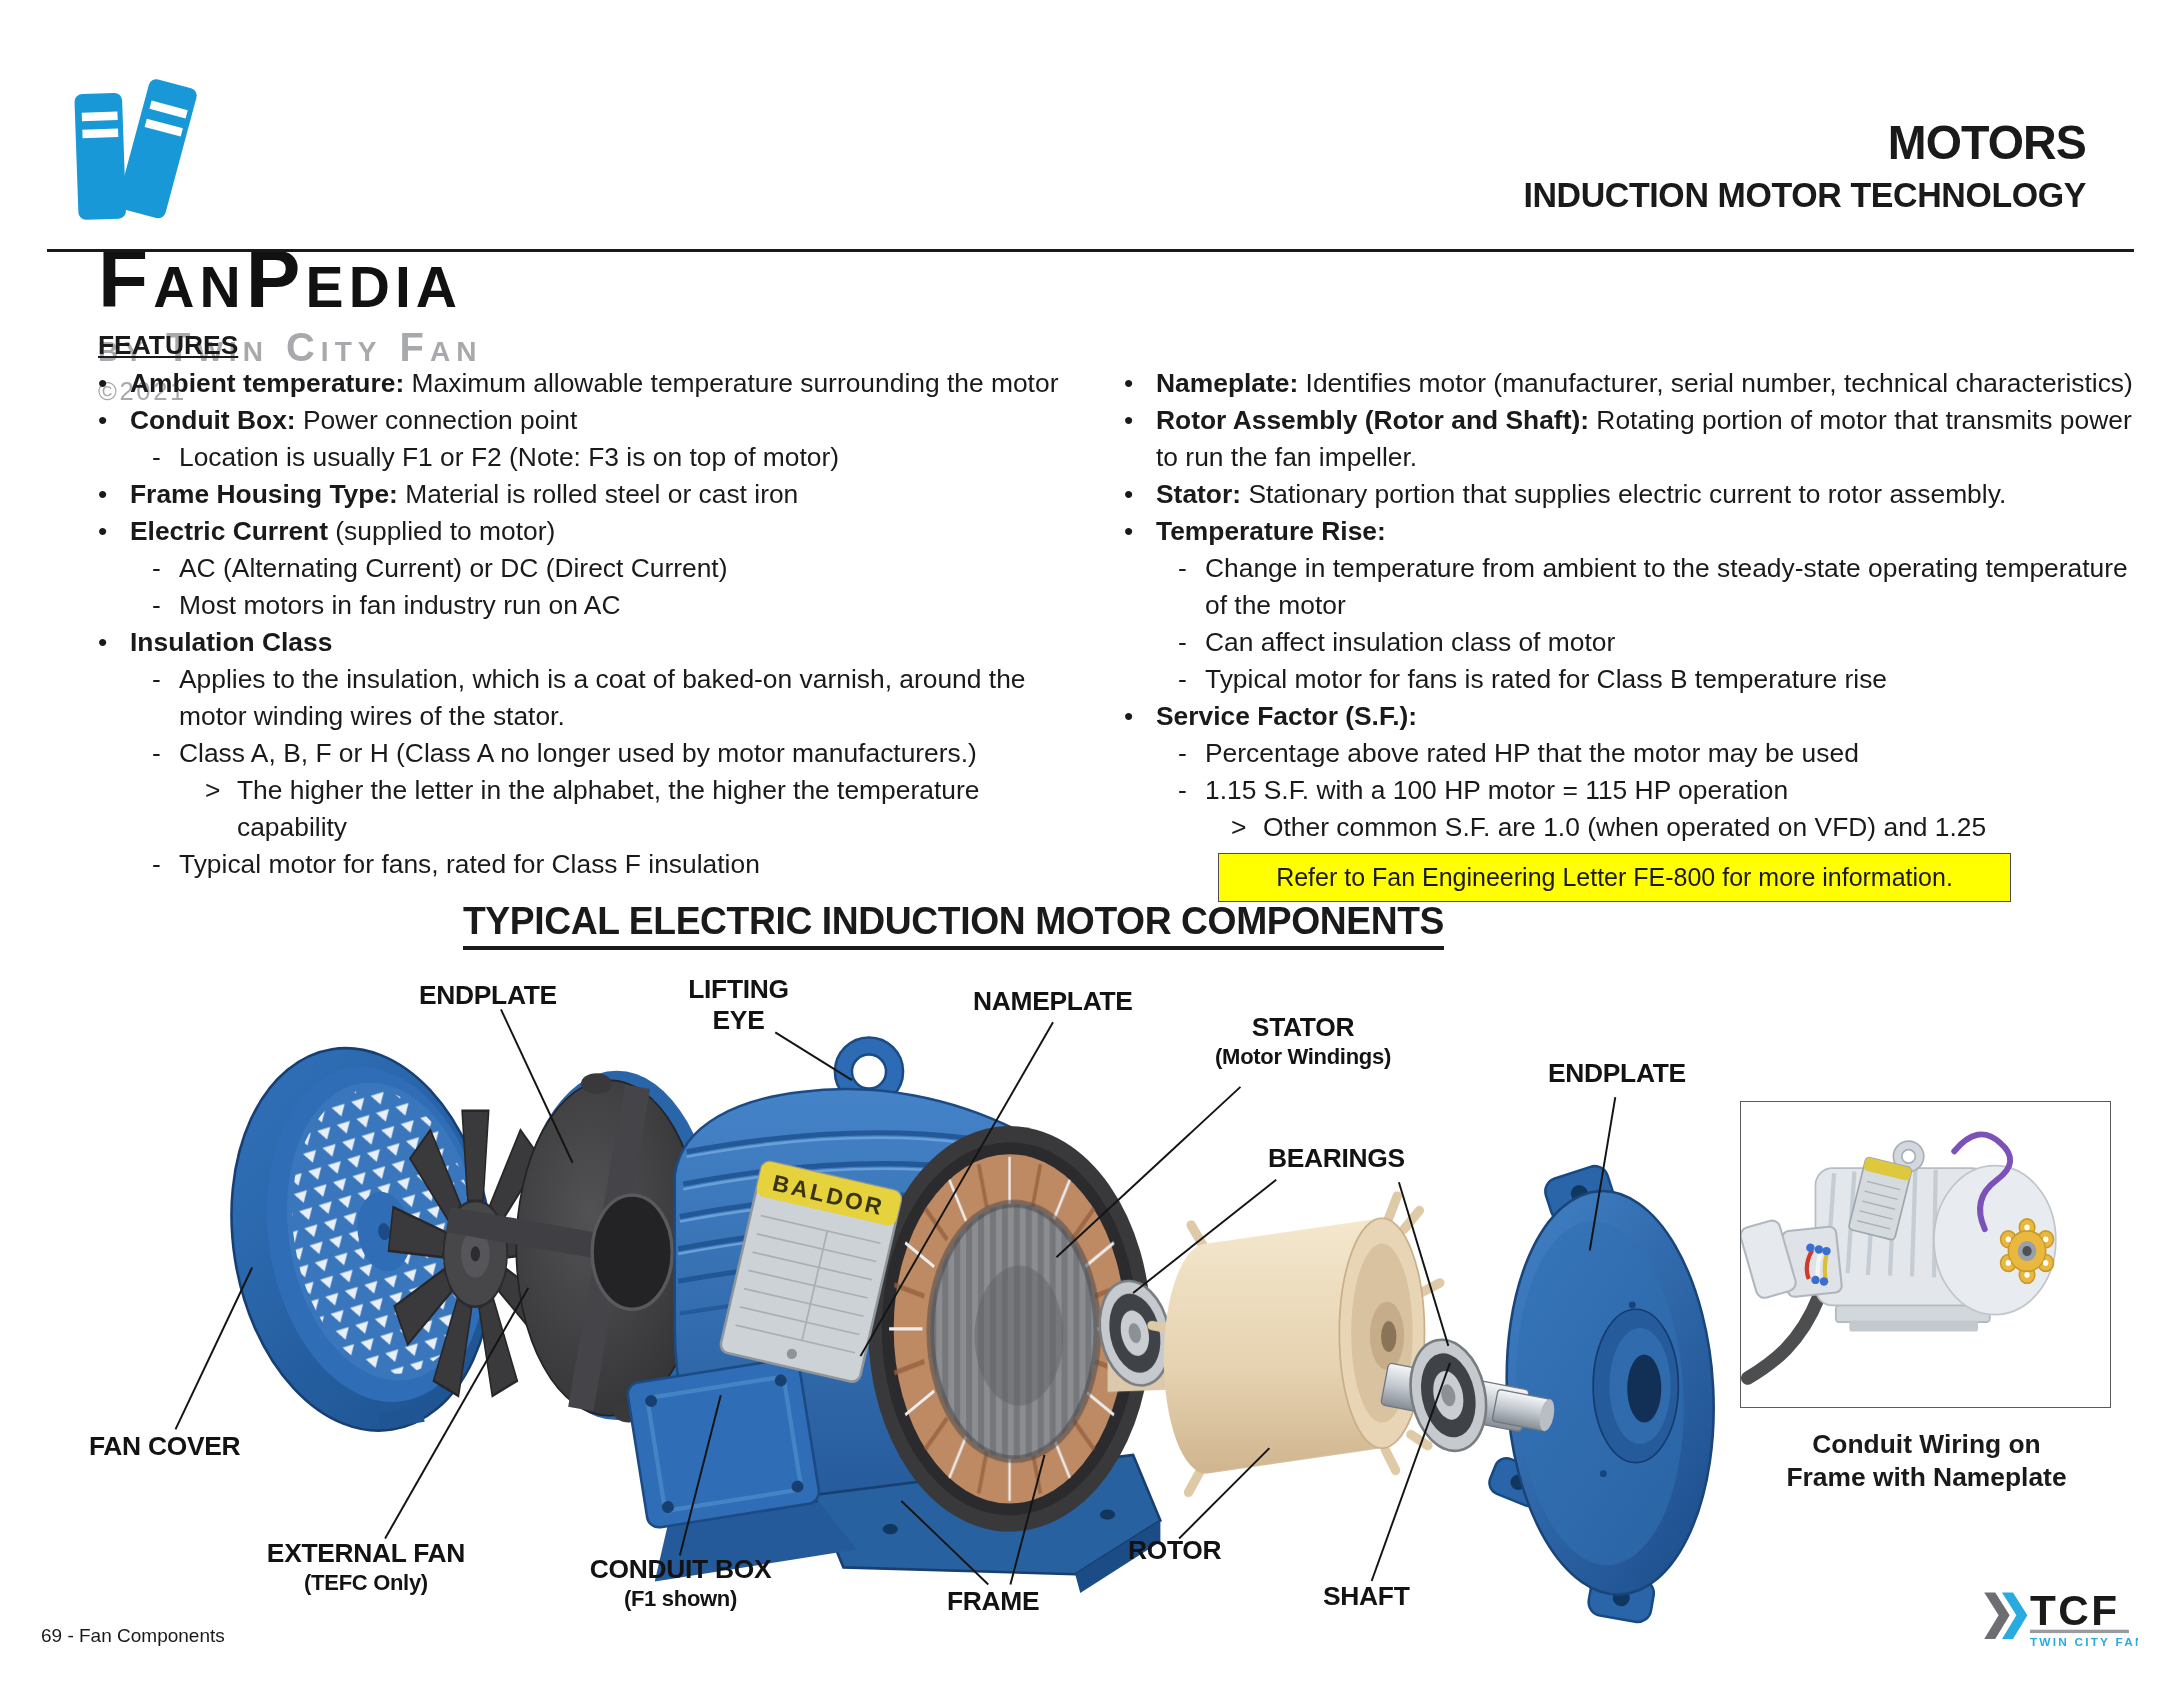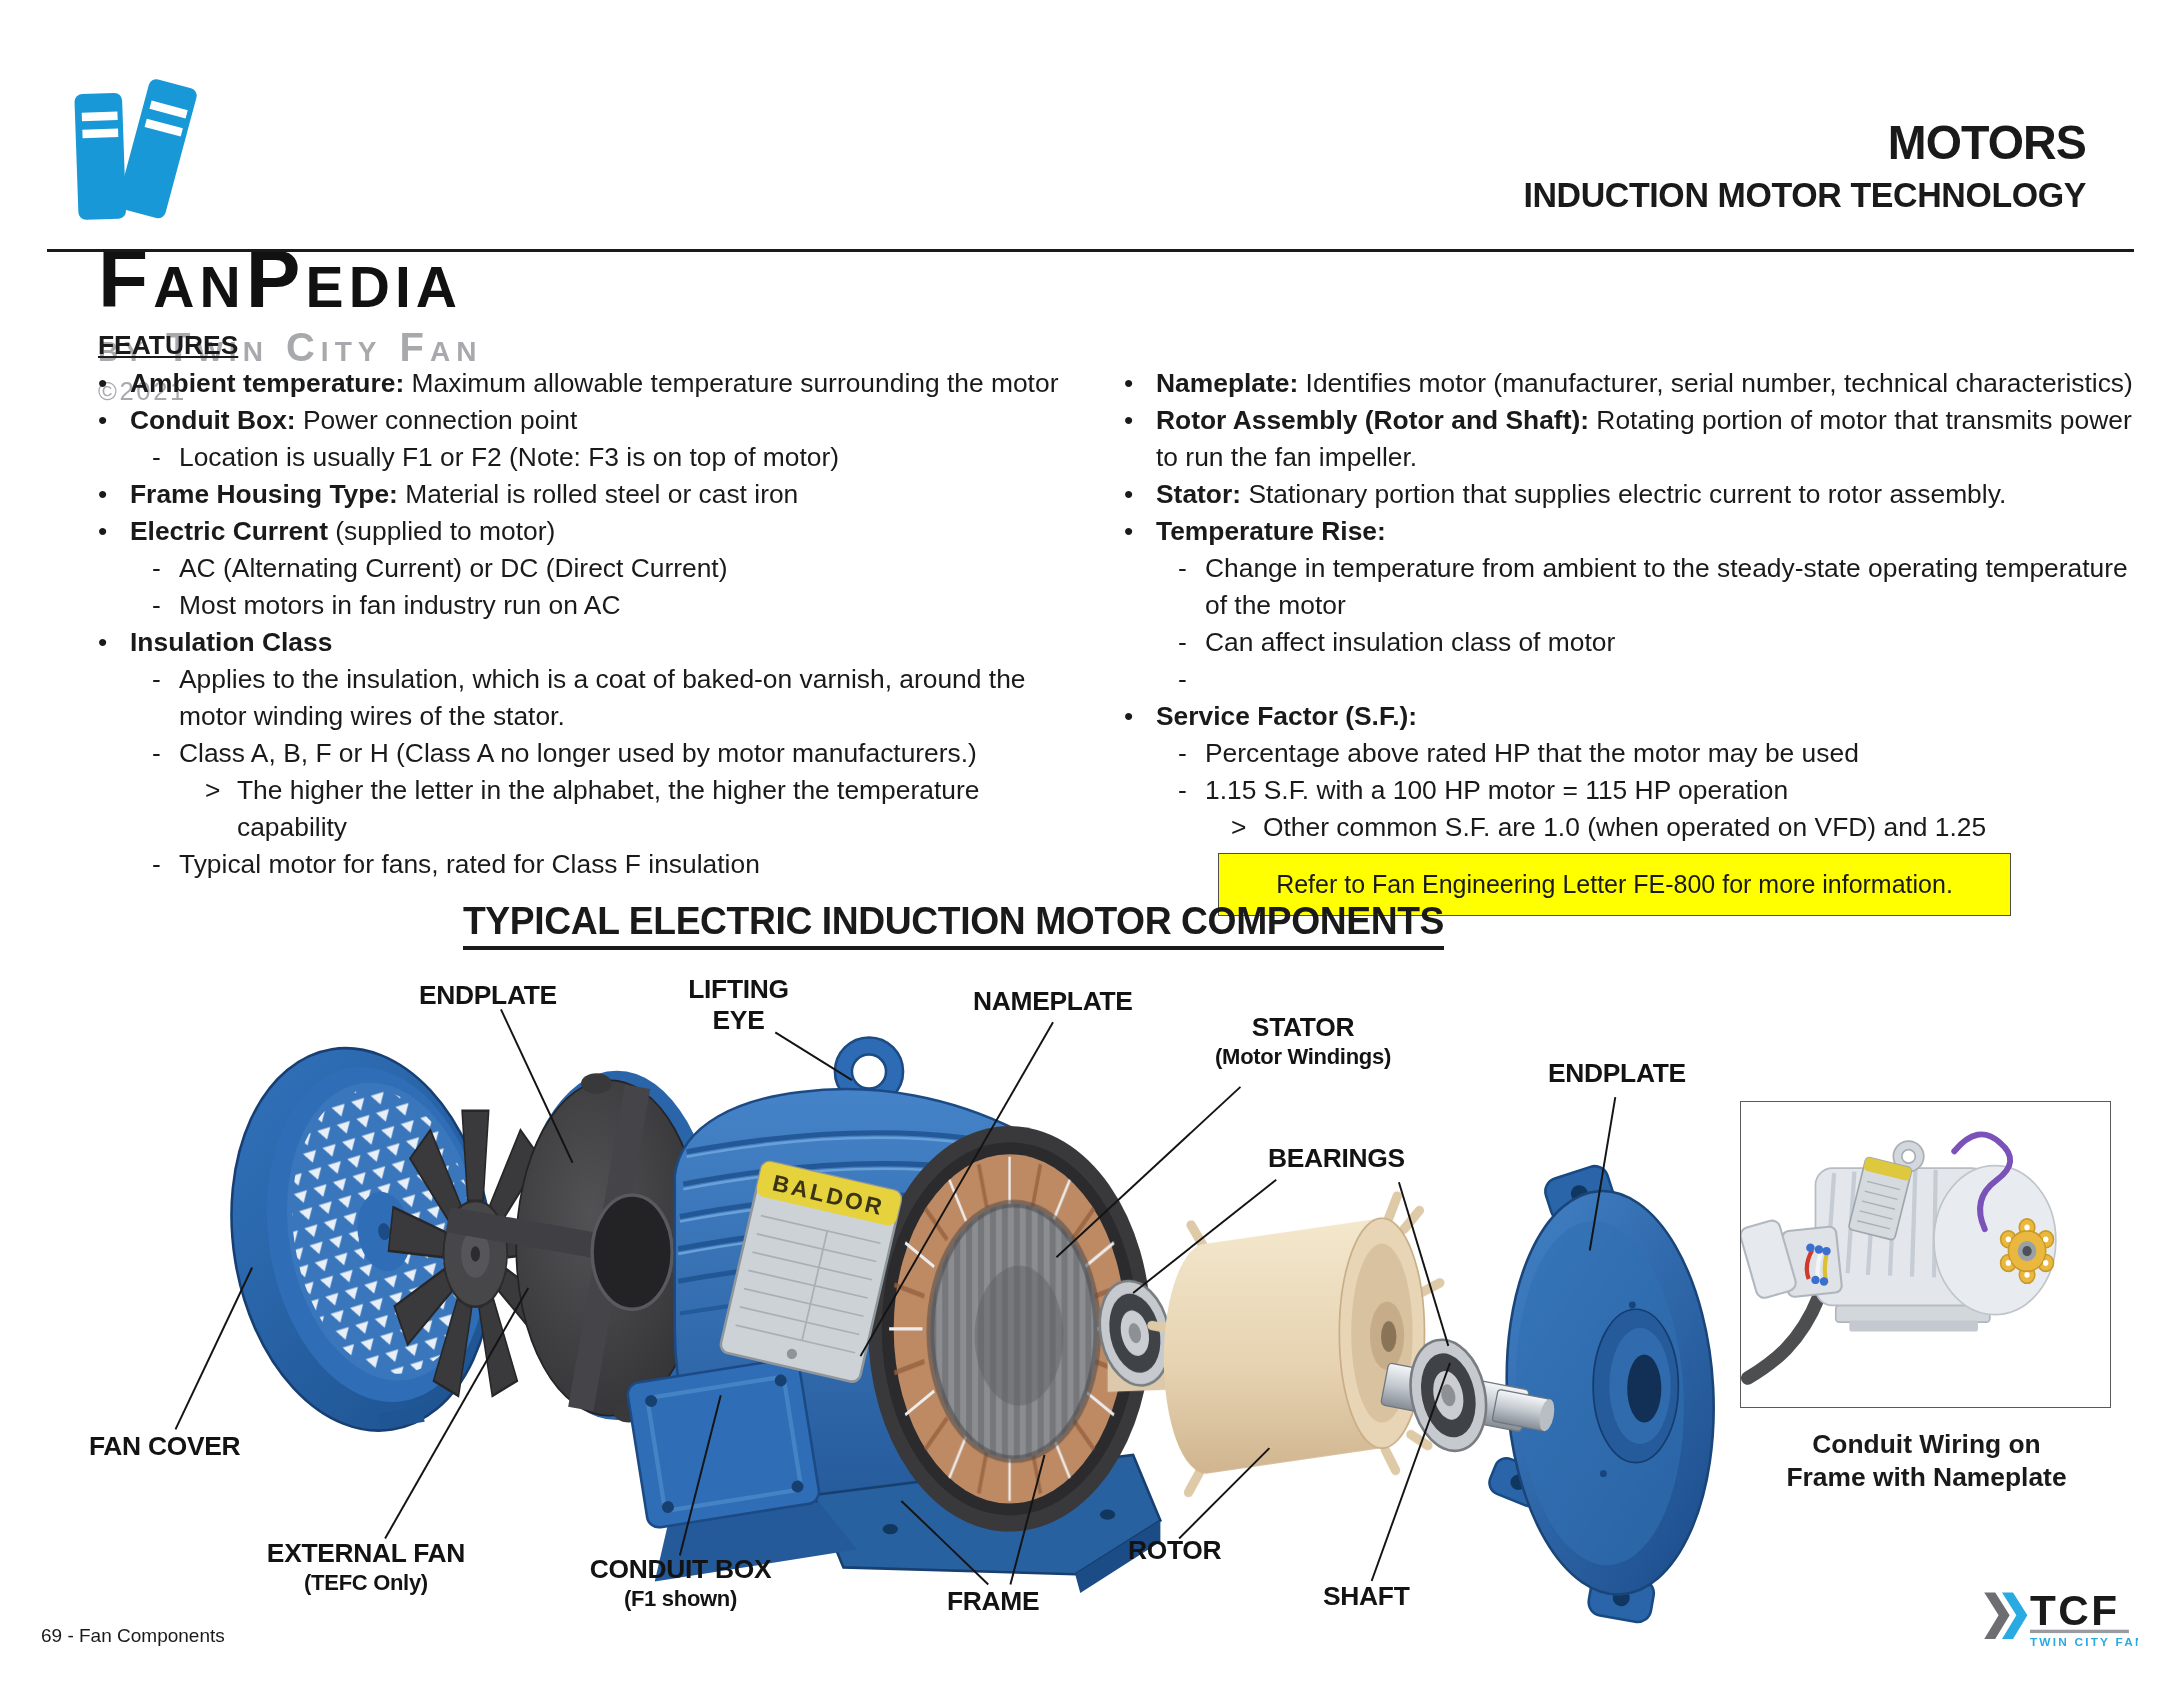--- a/index.html
+++ b/index.html
@@ -18,21 +18,21 @@
   .rule{position:absolute;left:47px;top:249px;width:2087px;height:2.6px;background:#1a1a1a;}
   
   .col{position:absolute;font-size:26.4px;line-height:37px;margin-top:46px;}
   .col-left{left:98px;top:279px;width:971px;}
   .col-right{left:1124px;top:279px;width:1011px;padding-top:40px;}
   .feat-head{font-weight:bold;text-decoration:underline;line-height:40px;}
   .li{display:flex;}
   .li .mk{width:32px;flex:none;}
   .li.dash{padding-left:54px;} .li.dash .mk{width:27px;}
   .li.gt{padding-left:107px;} .li.gt .mk{width:32px;}
-  .note-box{margin-top:6.8px;margin-left:94px;width:793px;height:63px;box-sizing:border-box;
+  .note-box{margin-top:6.8px;margin-left:94px;width:793px;height:49px;box-sizing:border-box;
             border:1.7px solid #4d4d4d;background:#ffff00;display:flex;align-items:center;justify-content:center;
             font-size:25px;color:#1a1a1a;}
   
   .dia-title-wrap{position:absolute;left:0;top:900px;width:1908px;text-align:center;}
   .dia-title{display:inline-block;font-weight:bold;font-size:38px;letter-spacing:-0.4px;
              border-bottom:4.3px solid #1a1a1a;padding-bottom:2.6px;transform:scaleX(.98);}
   .dia-svg{position:absolute;left:0;top:971px;width:2181px;height:714px;}
   .dlabel{position:absolute;font-weight:bold;font-size:26.4px;line-height:31px;color:#131313;
           letter-spacing:-0.3px;white-space:nowrap;}
   .dlabel .sub{display:block;font-size:22px;line-height:27px;}
@@ -150,20 +150,21 @@
     <div class="li dash">
         <span class="mk">-</span>
         <span class="tx">Change in temperature from ambient to the steady-state operating temperature of the motor</span>
       </div>
     <div class="li dash">
         <span class="mk">-</span>
         <span class="tx">Can affect insulation class of motor</span>
       </div>
     <div class="li dash">
         <span class="mk">-</span>
+        <span class="tx">Typical motor for fans is rated for Class B temperature rise</span>
       </div>
     <div class="li">
         <span class="mk">•</span>
         <span class="tx"><b>Service Factor (S.F.):</b><span></span></span>
       </div>
     <div class="li dash">
         <span class="mk">-</span>
         <span class="tx">Percentage above rated HP that the motor may be used</span>
       </div>
     <div class="li dash">

